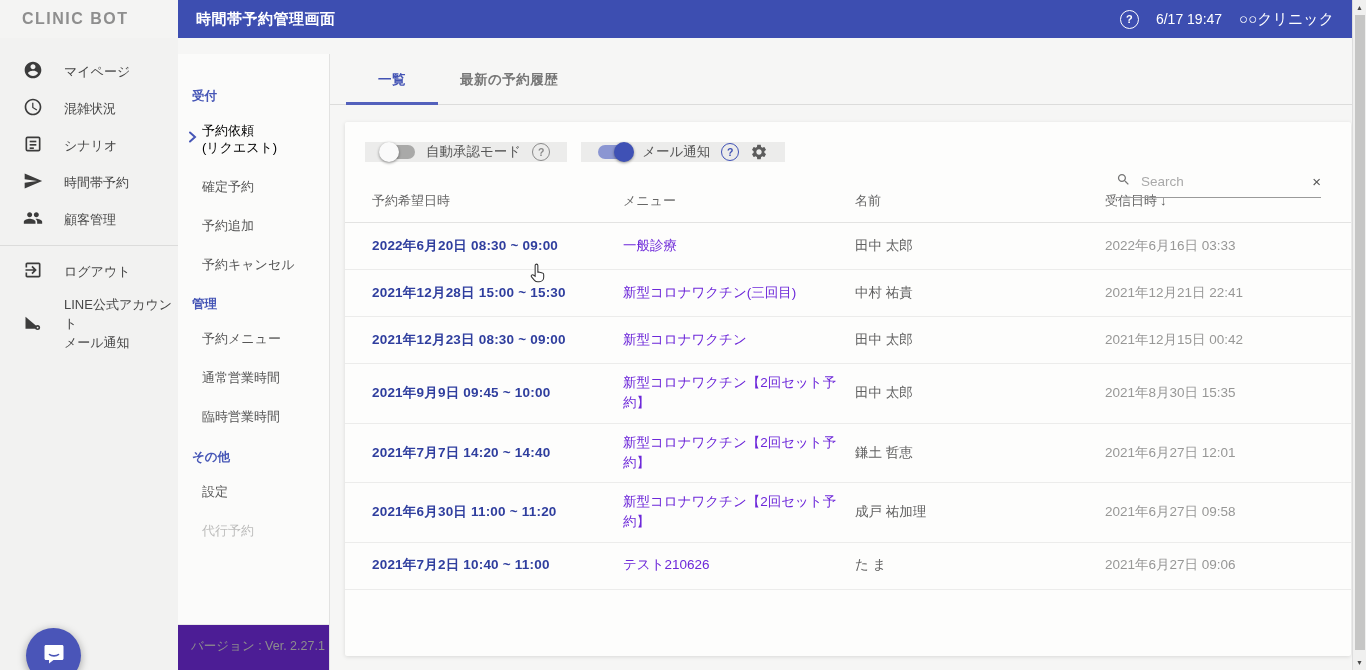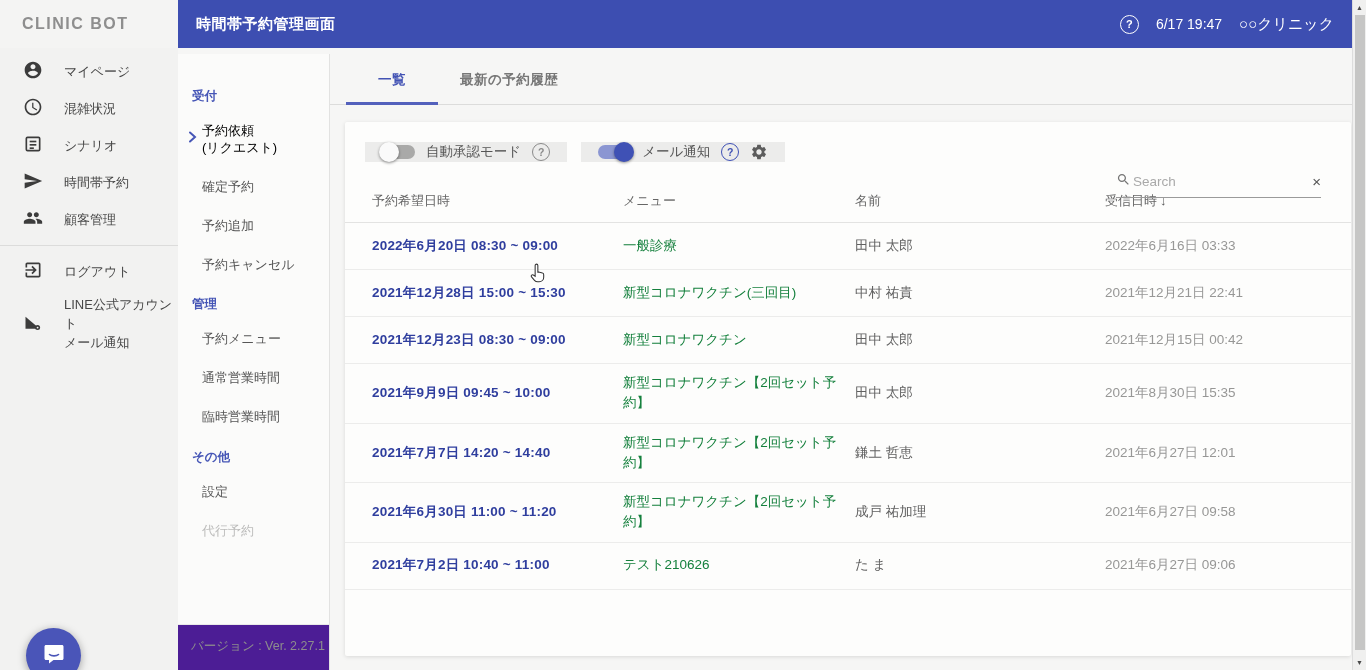--- a/index.html
+++ b/index.html
@@ -1,20 +1,20 @@
 <!DOCTYPE html>
 <html><head>
 <meta charset="utf-8">
 <style>
   html,body{margin:0;padding:0;background:#ddd;}
   .app{position:relative;width:1366px;height:670px;overflow:hidden;background:#f6f6f5;
        font-family:"Liberation Sans","DejaVu Sans",sans-serif;-webkit-font-smoothing:antialiased;}
 
   
-  .topbar{position:absolute;top:0;left:0;width:1352px;height:48px;display:flex;z-index:5;text-align:center;}
+  .topbar{position:absolute;top:0;left:0;width:1352px;height:38px;display:flex;z-index:5;text-align:center;}
   .logo-box{width:178px;background:#f4f4f3;display:flex;align-items:center;padding-left:22px;box-sizing:border-box;}
   .logo{color:#8e8e8e;font-weight:bold;font-size:16px;letter-spacing:1.5px;}
   .titlebar{flex:1;background:#3d4eb1;color:#fff;display:flex;align-items:center;padding:0 12px 0 18px;}
   .page-title{font-size:15px;font-weight:bold;letter-spacing:.5px;}
   .topbar-right{margin-left:auto;display:flex;align-items:center;gap:17px;padding-right:6px;}
   .help-circle{width:17px;height:17px;border:1.6px solid #fff;border-radius:50%;display:flex;
                align-items:center;justify-content:center;font-size:11px;font-weight:bold;color:#fff;cursor:pointer;}
   .top-time{font-size:14px;}
   .top-clinic{font-size:15px;}
 
@@ -59,35 +59,35 @@
   .switch.on{background:#8b96d2;}
   .switch.on .knob{position:absolute;right:-3px;top:-3px;width:20px;height:20px;border-radius:50%;
                    background:#3f51b5;box-shadow:0 1px 3px rgba(0,0,0,.4);}
   .q-icon{width:16px;height:16px;border:1.4px solid #8a8a8a;border-radius:50%;display:flex;align-items:center;
           justify-content:center;font-size:10.5px;font-weight:bold;color:#8a8a8a;cursor:pointer;flex:0 0 auto;}
   .q-icon.indigo{border-color:#3f51b5;color:#3f51b5;}
   .gear-btn{display:flex;align-items:center;cursor:pointer;}
 
   
   .search-box{position:absolute;top:50px;right:30px;width:205px;border-bottom:1px solid #9a9a9a;
-              display:flex;align-items:center;padding-bottom:6px;}
+              display:flex;align-items:center;gap:8px;padding-bottom:6px;}
   .search-box input{border:none;outline:none;background:transparent;flex:1;font-size:13.5px;color:#444;
                     font-family:inherit;min-width:0;}
   .search-box input::placeholder{color:#a9a9a9;}
   .clear-x{color:#555;font-size:15px;cursor:pointer;line-height:1;}
 
   
   .grid{display:grid;grid-template-columns:251px 232px 250px 1fr;padding-left:27px;padding-right:10px;align-items:center;}
   .thead{margin-top:18px;height:42px;border-bottom:1px solid #e3e3e2;color:#666;font-size:13px;}
   .th{cursor:pointer;}
   .sort-arrow{margin-left:3px;color:#555;}
   .trow{min-height:46px;border-bottom:1px solid #ececeb;cursor:pointer;}
   .cell{font-size:13.5px;padding:9px 18px 9px 0;line-height:1.5;}
   .c-datetime{font-weight:bold;color:#2f3e9e;letter-spacing:.2px;}
-  .c-menu{color:#15803d;}
+  .c-menu{color:#6d28d9;}
   .c-name{color:#616161;}
   .c-received{color:#979796;}
 
   
   .scrollbar{position:absolute;top:0;right:0;width:14px;height:670px;background:#f0f0ef;border-left:1px solid #ddd;box-sizing:border-box;z-index:9;}
   .sb-arrow{position:absolute;left:0;width:100%;text-align:center;color:#4a4a4a;font-size:7px;cursor:pointer;}
   .sb-up{top:4px;}
   .sb-down{bottom:4px;}
   .sb-thumb{position:absolute;left:1.5px;top:15px;bottom:20px;width:10px;background:#c6c6c5;cursor:pointer;}
 

